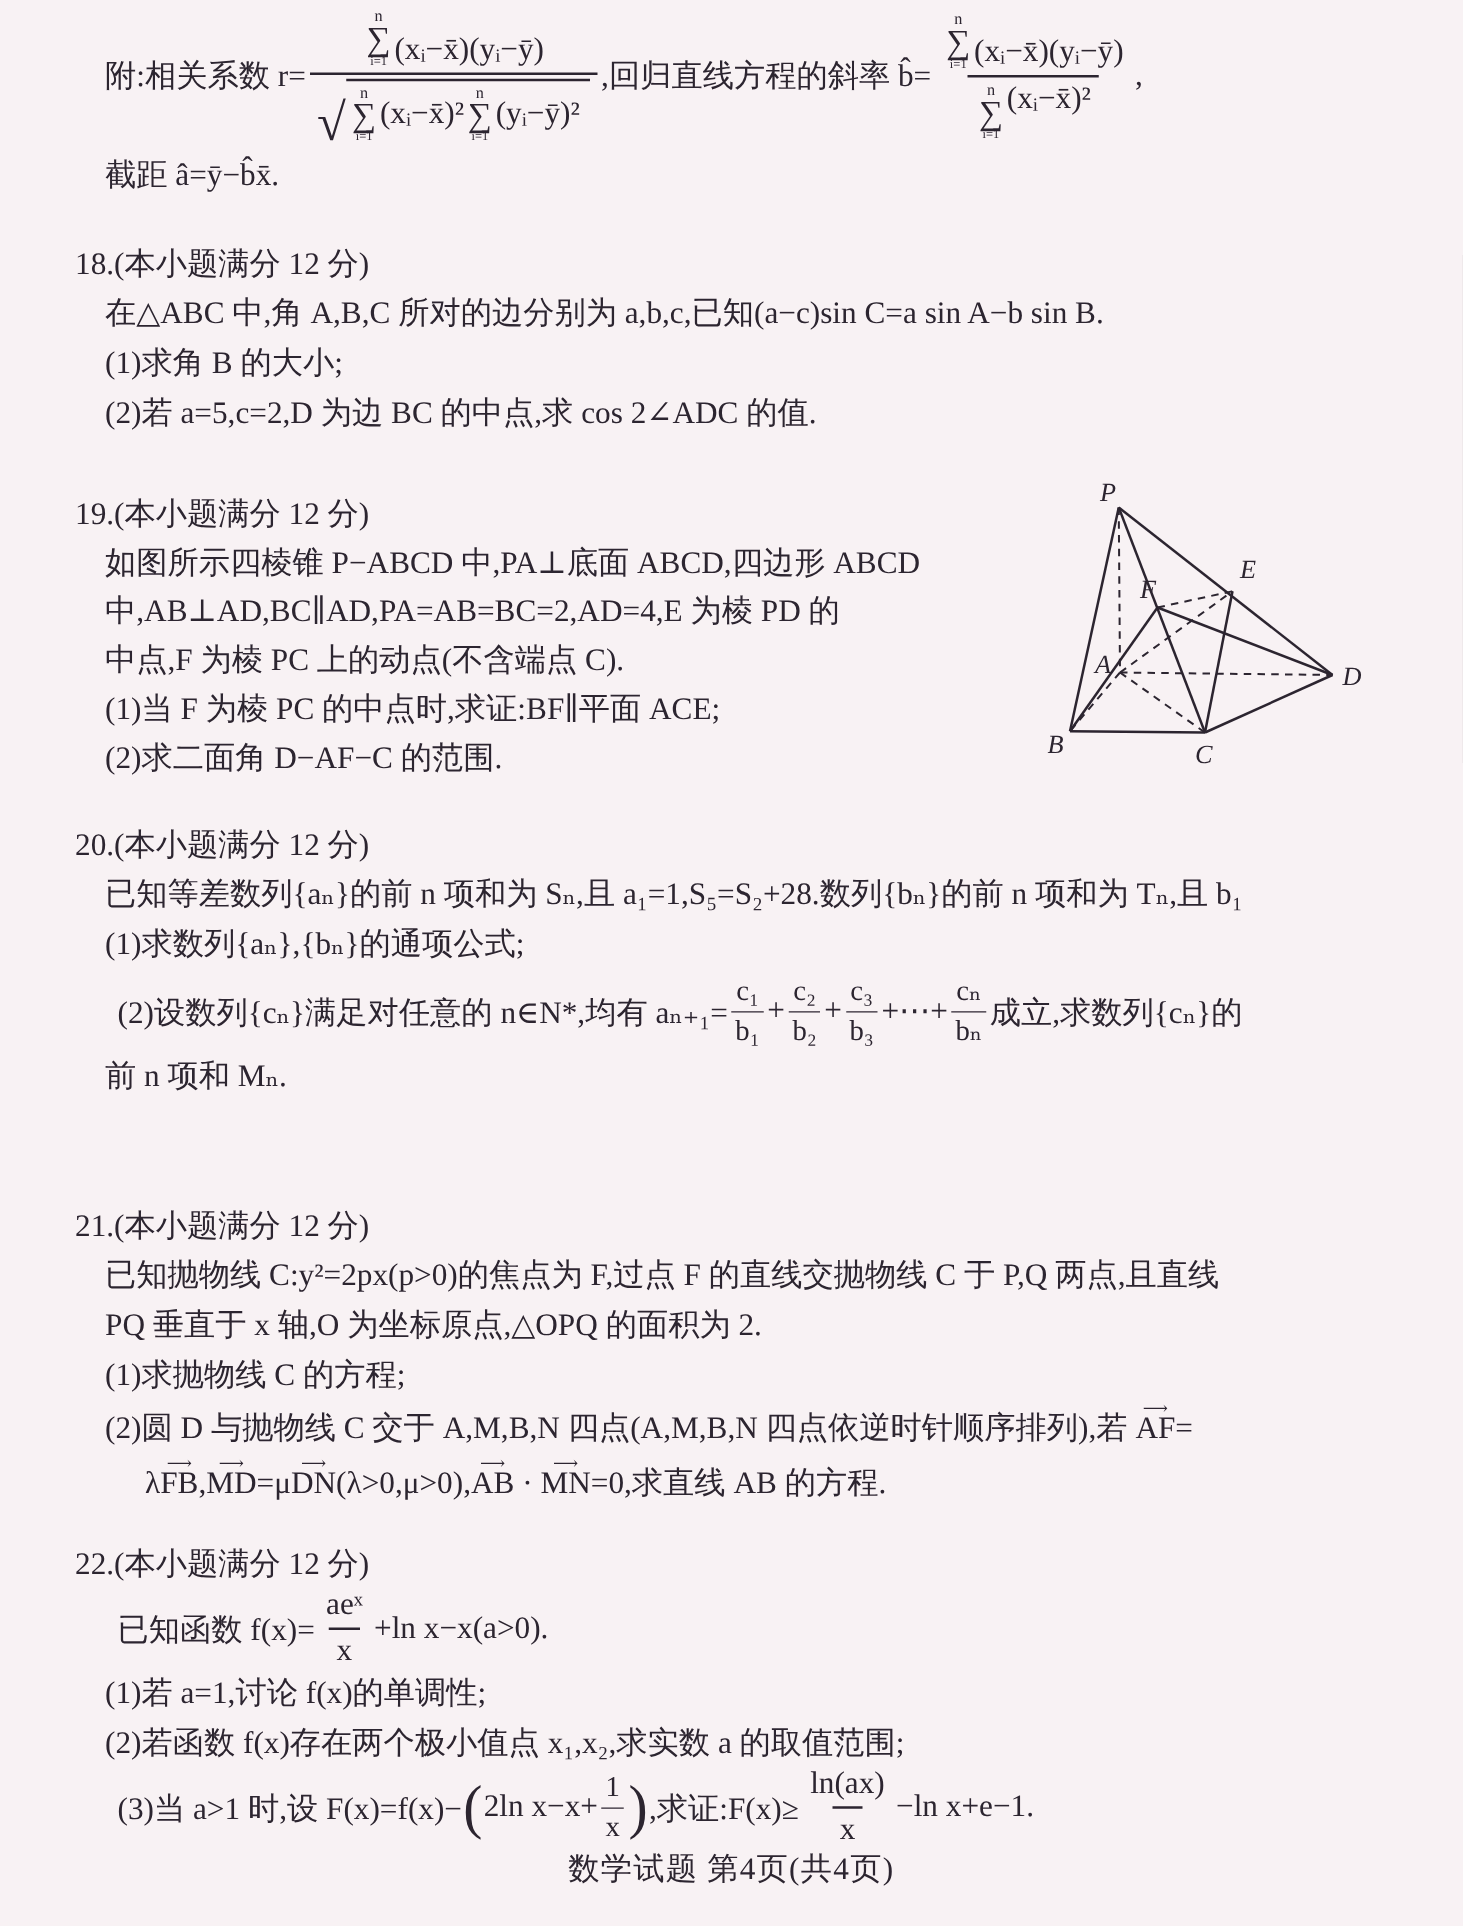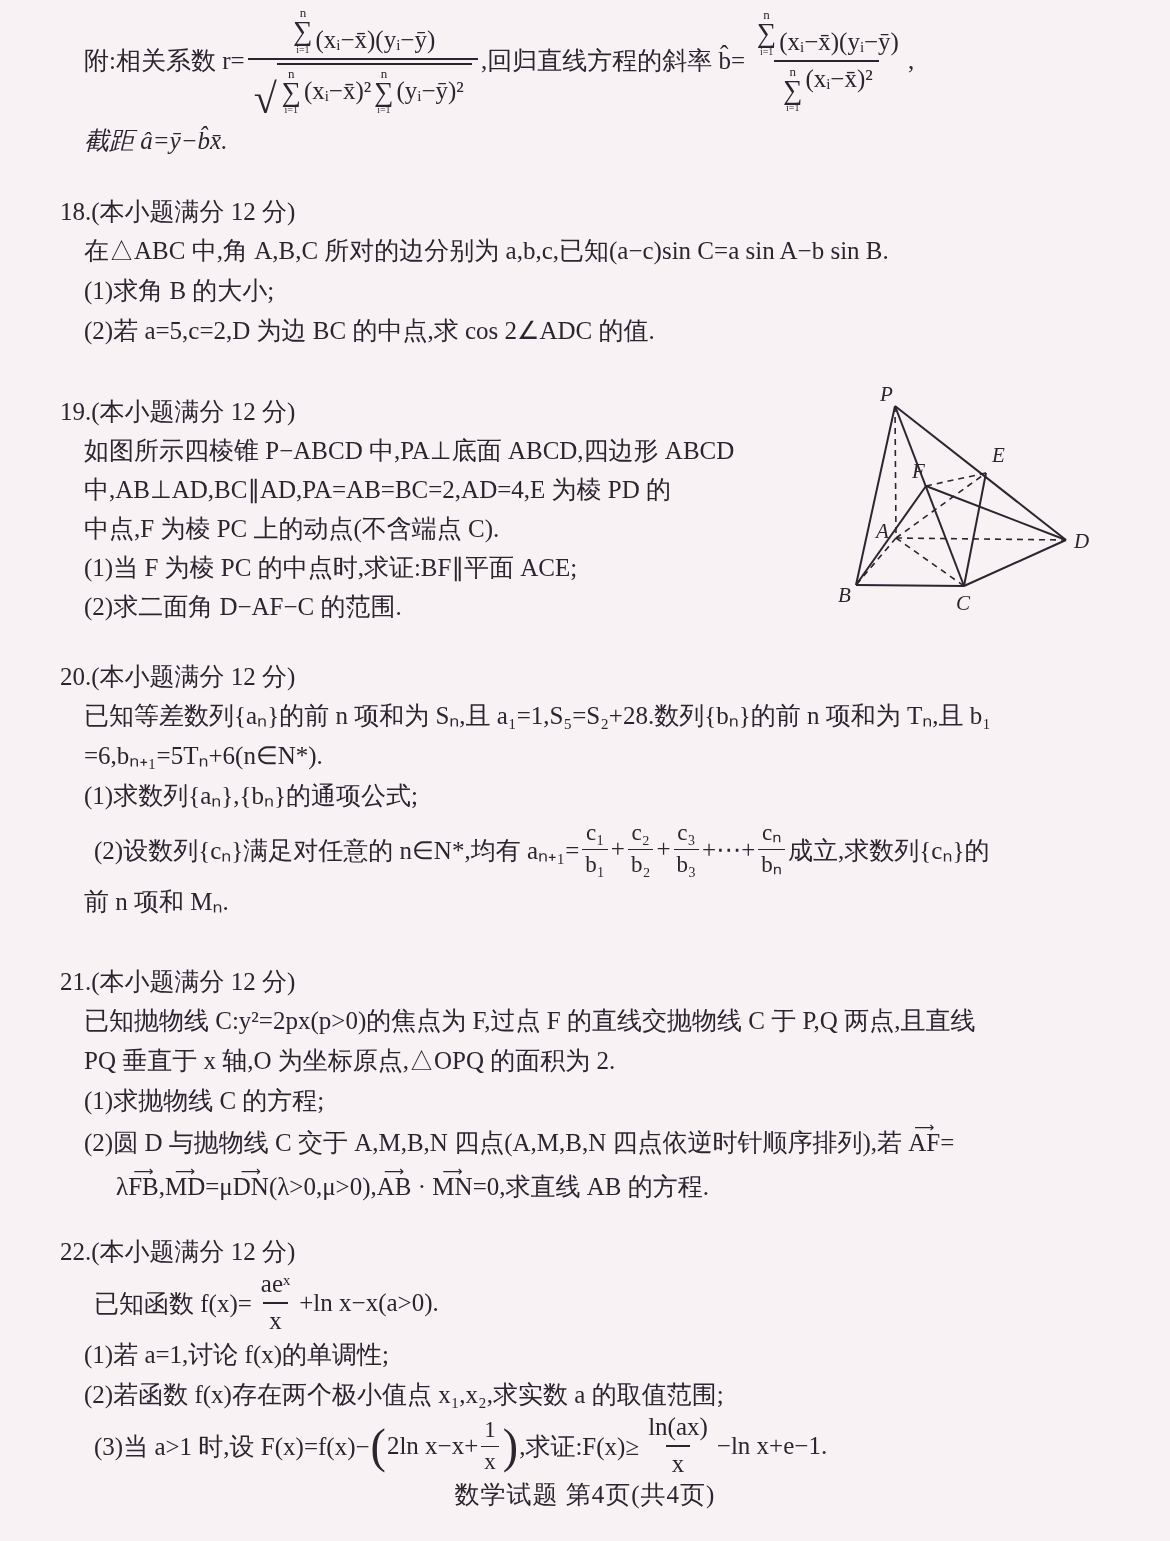--- a/index.html
+++ b/index.html
@@ -6,21 +6,21 @@
   .page{
     position:relative;
     width:1170px;height:1541px;
     margin:0 auto;
     background:#f8f2f4;
     color:#2c2530;
     font-family:"Liberation Serif","DejaVu Serif","DejaVu Sans",serif;
     font-size:25px;
     overflow:hidden;
   }
-  .blk{position:absolute;left:60px;right:25px;font-family:Liberation Serif, serif;}
+  .blk{position:absolute;left:60px;right:25px;}
   .hdr{line-height:38px;white-space:nowrap;}
   .ln{line-height:40px;margin-left:24px;white-space:nowrap;}
   .ln.tight{line-height:39px;}
 
   
   .frac{display:inline-flex;flex-direction:column;align-items:center;margin:0 3px;}
   .fnum{display:inline-flex;align-items:flex-end;justify-content:center;padding:0 6px 3px;line-height:1.15;}
   .fden{display:inline-flex;align-items:flex-start;justify-content:center;border-top:2px solid currentColor;padding:3px 6px 0;line-height:1.15;}
   .sfrac{font-size:23px;}
   .sfrac .fnum{padding:0 3px 2px;}
@@ -32,21 +32,21 @@
   .s-sym{font-size:27px;line-height:.95;}
   .s-bot{font-size:10px;line-height:1;}
 
   
   .sqrt{display:inline-flex;align-items:flex-end;}
   .sqrt-sym{font-size:42px;line-height:.9;transform:translateY(4px);}
   .sqrt-body{border-top:2px solid currentColor;display:inline-flex;align-items:center;padding:2px 8px 0 2px;}
 
   .mrow{display:flex;align-items:center;white-space:nowrap;}
   .appendix{position:absolute;left:84px;top:6px;}
-  .intercept{margin-top:8px;line-height:36px;font-style:italic;}
+  .intercept{margin-top:8px;line-height:36px;}
 
   
   .vec{position:relative;display:inline-block;}
   .vec::before{content:"⟶";position:absolute;left:50%;top:-15px;transform:translateX(-50%);font-size:14px;letter-spacing:0;}
 
   .bigp{font-size:46px;line-height:.8;font-weight:400;transform:scaleY(1.05);margin:0 1px;}
 
   .footer{position:absolute;left:0;right:0;top:1478px;text-align:center;letter-spacing:1px;}
 
   .fig{position:absolute;left:828px;top:386px;width:300px;height:250px;}
@@ -158,21 +158,20 @@
       <text x="48" y="152">A</text>
       <text x="246" y="162">D</text>
       <text x="10" y="216">B</text>
       <text x="128" y="224">C</text>
     </svg>
   </div>
 
   <div class="blk" style="top:658px;">
     <div class="hdr">20.(本小题满分 12 分)</div>
     <div class="ln">已知等差数列{aₙ}的前 n 项和为 Sₙ,且 a₁=1,S₅=S₂+28.数列{bₙ}的前 n 项和为 Tₙ,且 b₁</div>
-    <div class="ln">=6,bₙ₊₁=5Tₙ+6(n∈N*).</div>
     <div class="ln">(1)求数列{aₙ},{bₙ}的通项公式;</div>
     <div class="mrow" style="margin-left:34px;height:66px;">
       <span>(2)设数列{cₙ}满足对任意的 n∈N*,均有 aₙ₊₁=</span>
       <span class="frac sfrac">
         <span class="fnum">c₁</span>
         <span class="fden">b₁</span>
       </span>
       <span>+</span>
       <span class="frac sfrac">
         <span class="fnum">c₂</span>

